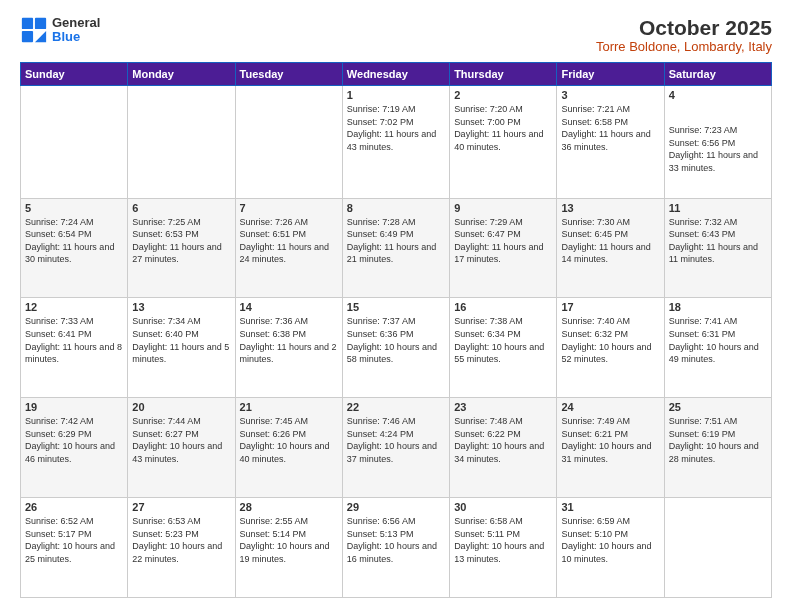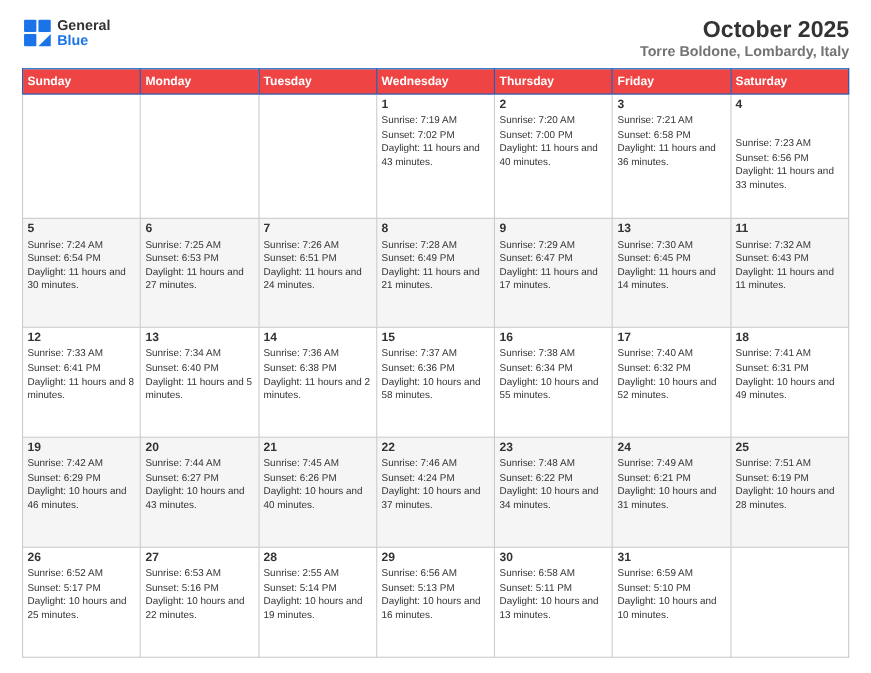--- a/index.html
+++ b/index.html
@@ -51,22 +51,21 @@
       text-align: right;
     }
     .month-title {
       font-size: 21px;
       font-weight: bold;
       color: #333;
       line-height: 1.1;
     }
     .location {
       font-size: 13px;
-      color: #737373;
-      font-weight: bold;
+      color: #c2410c;
     }
     .calendar {
       flex: 1;
       border: 1px solid #ccc;
       border-collapse: collapse;
       width: 100%;
       table-layout: fixed;
     }
     .calendar th {
       background: #1a73e8;
@@ -99,21 +98,21 @@
     .empty-cell {
       background: #f9f9f9;
     }
     tr:nth-child(even) td {
       background: #f5f5f5;
     }
     tr:nth-child(odd) td {
       background: #fff;
     }
     tr:first-child th {
-      background: #ef4444;
+      background: #4c1d95;
     }
   </style>
 </head>
 <body>
 
 <div class="page">
   <div class="header">
     <div class="logo">
       <svg class="logo-icon" viewBox="0 0 30 30" xmlns="http://www.w3.org/2000/svg">
         <rect x="2" y="2" width="12" height="12" fill="#1a73e8" rx="1"></rect>
@@ -309,21 +308,21 @@
         <tr>
           <td>
             <span class="day-num">26</span>
             <div class="day-info" style="white-space: pre-line;">Sunrise: 6:52 AM
 Sunset: 5:17 PM
 Daylight: 10 hours and 25 minutes.</div>
           </td>
           <td>
             <span class="day-num">27</span>
             <div class="day-info" style="white-space: pre-line;">Sunrise: 6:53 AM
-Sunset: 5:16 PM
+Sunset: 5:23 PM
 Daylight: 10 hours and 22 minutes.</div>
           </td>
           <td>
             <span class="day-num">28</span>
             <div class="day-info" style="white-space: pre-line;">Sunrise: 2:55 AM
 Sunset: 5:14 PM
 Daylight: 10 hours and 19 minutes.</div>
           </td>
           <td>
             <span class="day-num">29</span>

